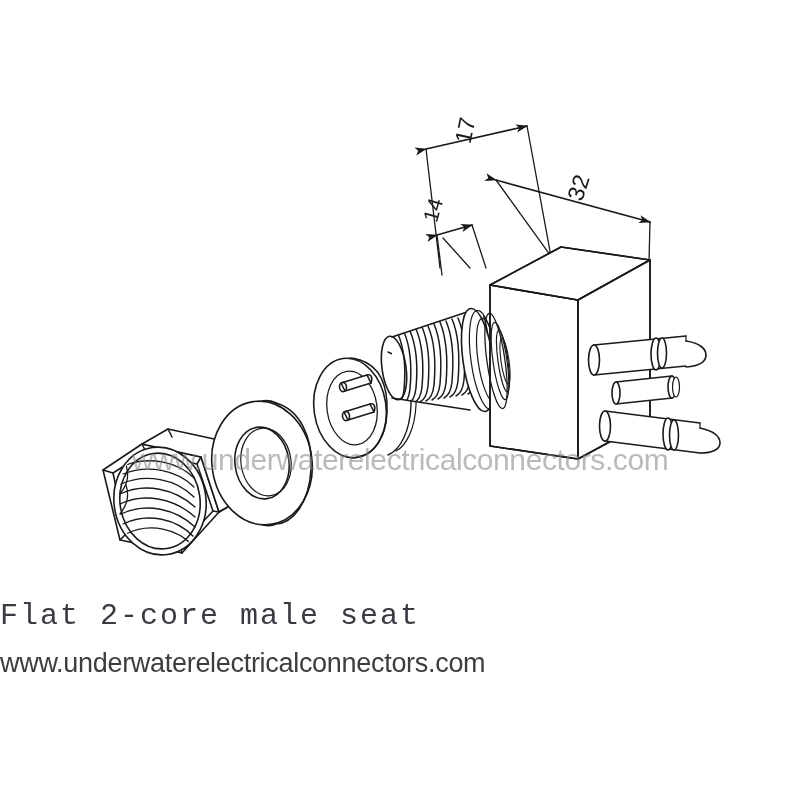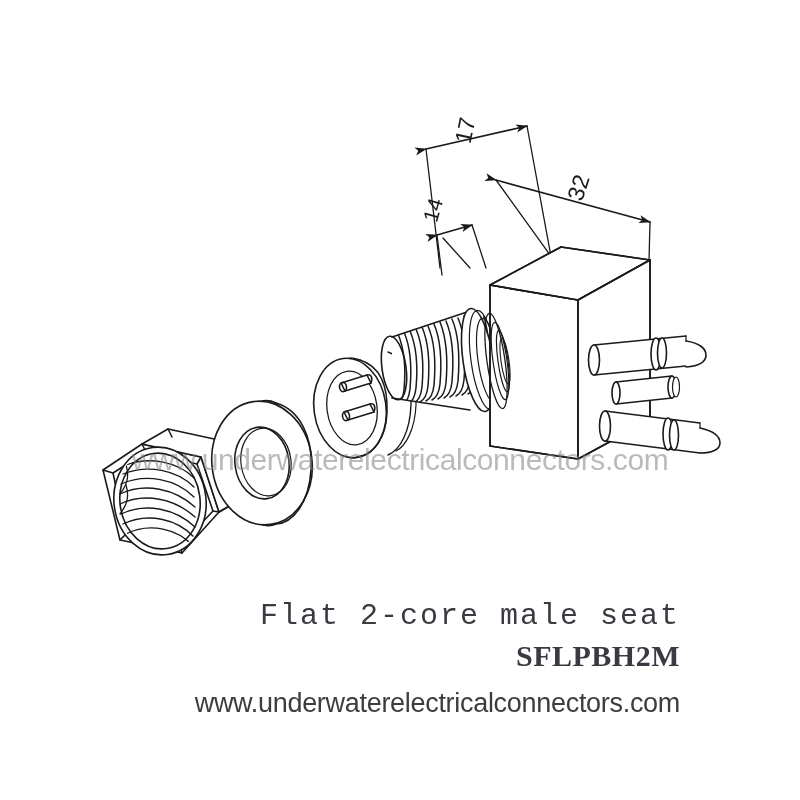--- a/index.html
+++ b/index.html
@@ -27,21 +27,21 @@
     top: 0;
     width: 800px;
     height: 800px;
     display: block;
   }
   .captions {
     position: absolute;
     left: 0;
     top: 596px;
     width: 680px;
-    text-align: right;
+    text-align: left;
     pointer-events: none;
   }
   .caption-title {
     font-family: "Liberation Mono", "DejaVu Sans Mono", monospace;
     font-size: 30px;
     letter-spacing: 2px;
     color: #3a3a42;
     line-height: 40px;
     white-space: pre;
   }
@@ -291,17 +291,16 @@
       <text x="473" y="132" transform="rotate(-78 473 132)" text-anchor="middle">17</text>
       <text x="586" y="190" transform="rotate(-72 586 190)" text-anchor="middle">32</text>
       <text x="440" y="212" transform="rotate(-74 440 212)" text-anchor="middle" font-size="21">14</text>
     </g>
   </svg>
 
   <div class="watermark">www.underwaterelectricalconnectors.com</div>
 
   <div class="captions">
     <div class="caption-title">Flat 2-core male seat</div>
-    <div class="caption-model">SFLPBH2M</div>
     <div class="caption-url">www.underwaterelectricalconnectors.com</div>
   </div>
 
 </div>
 
 </body></html>

